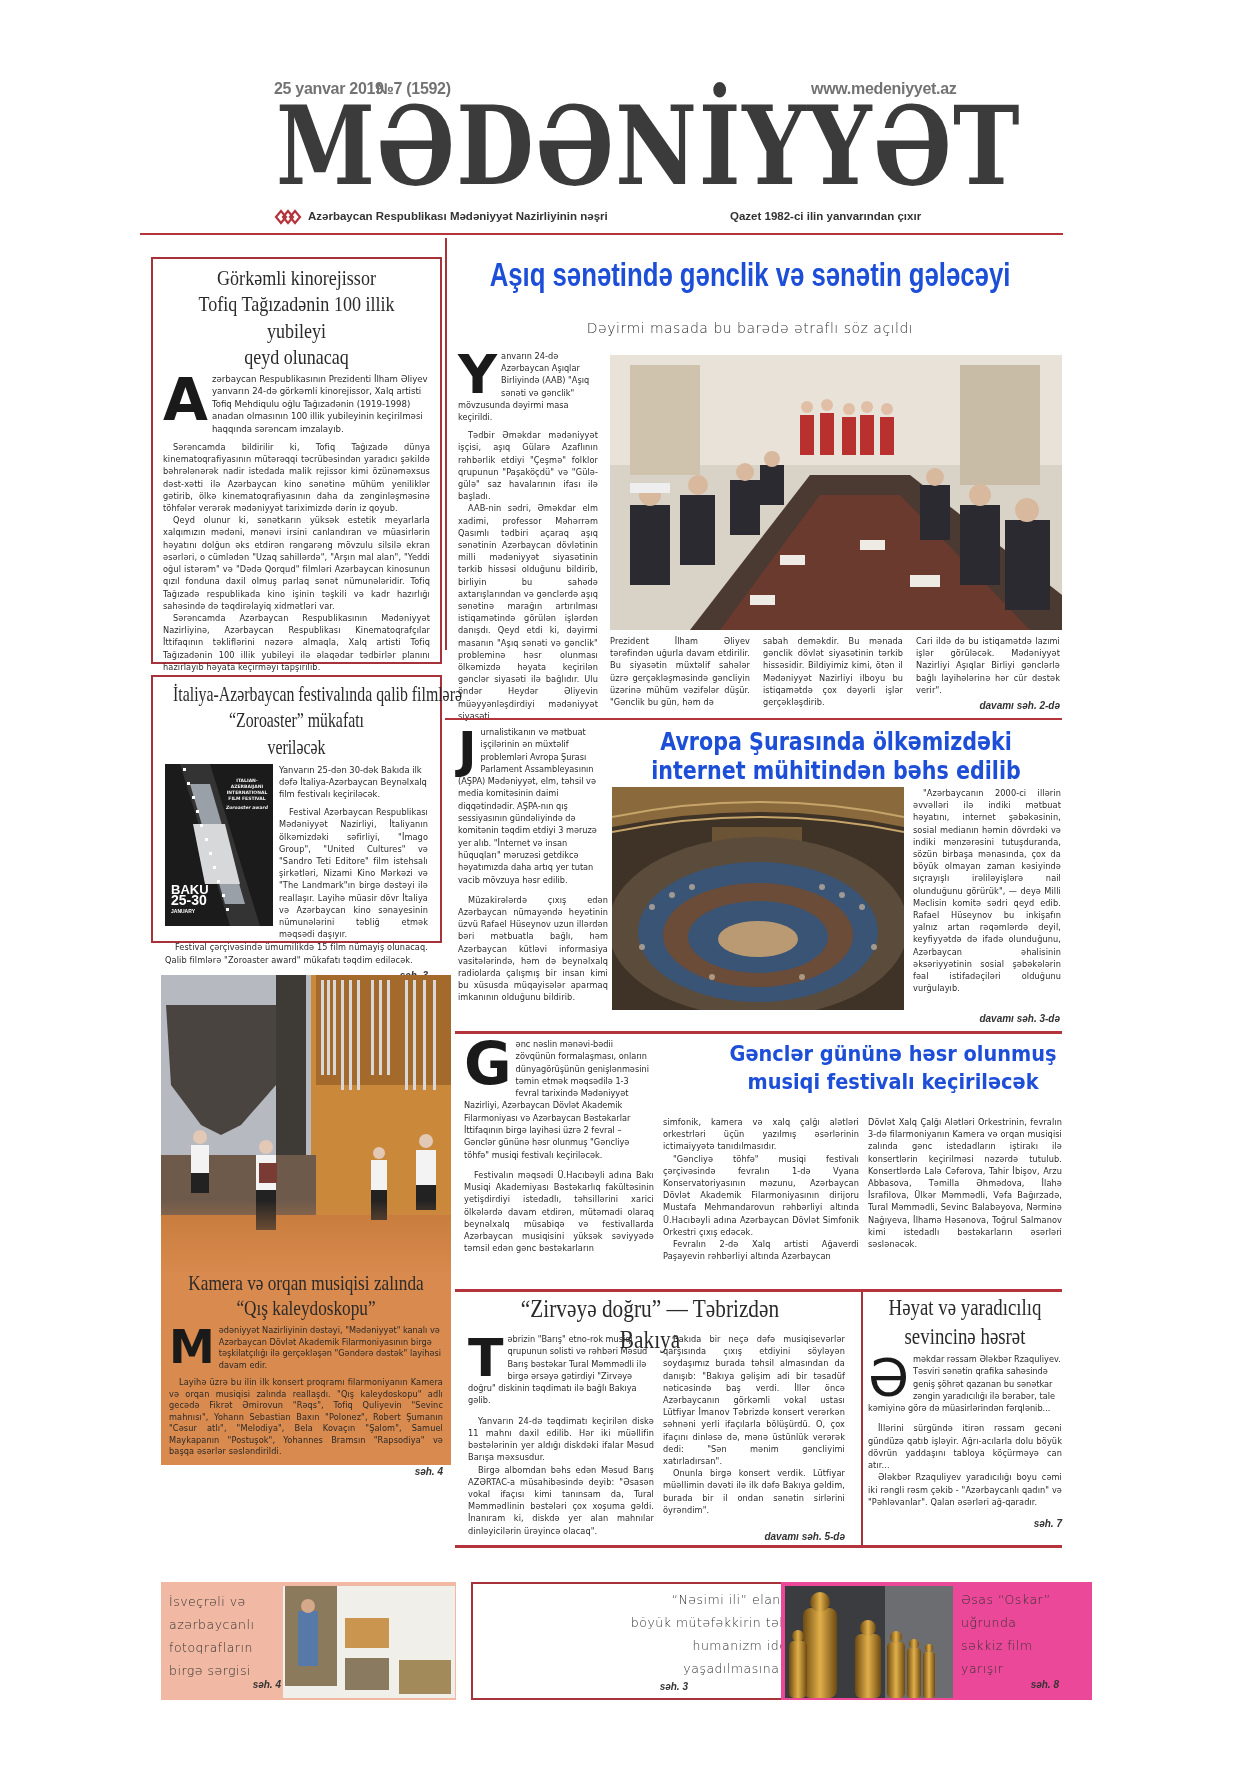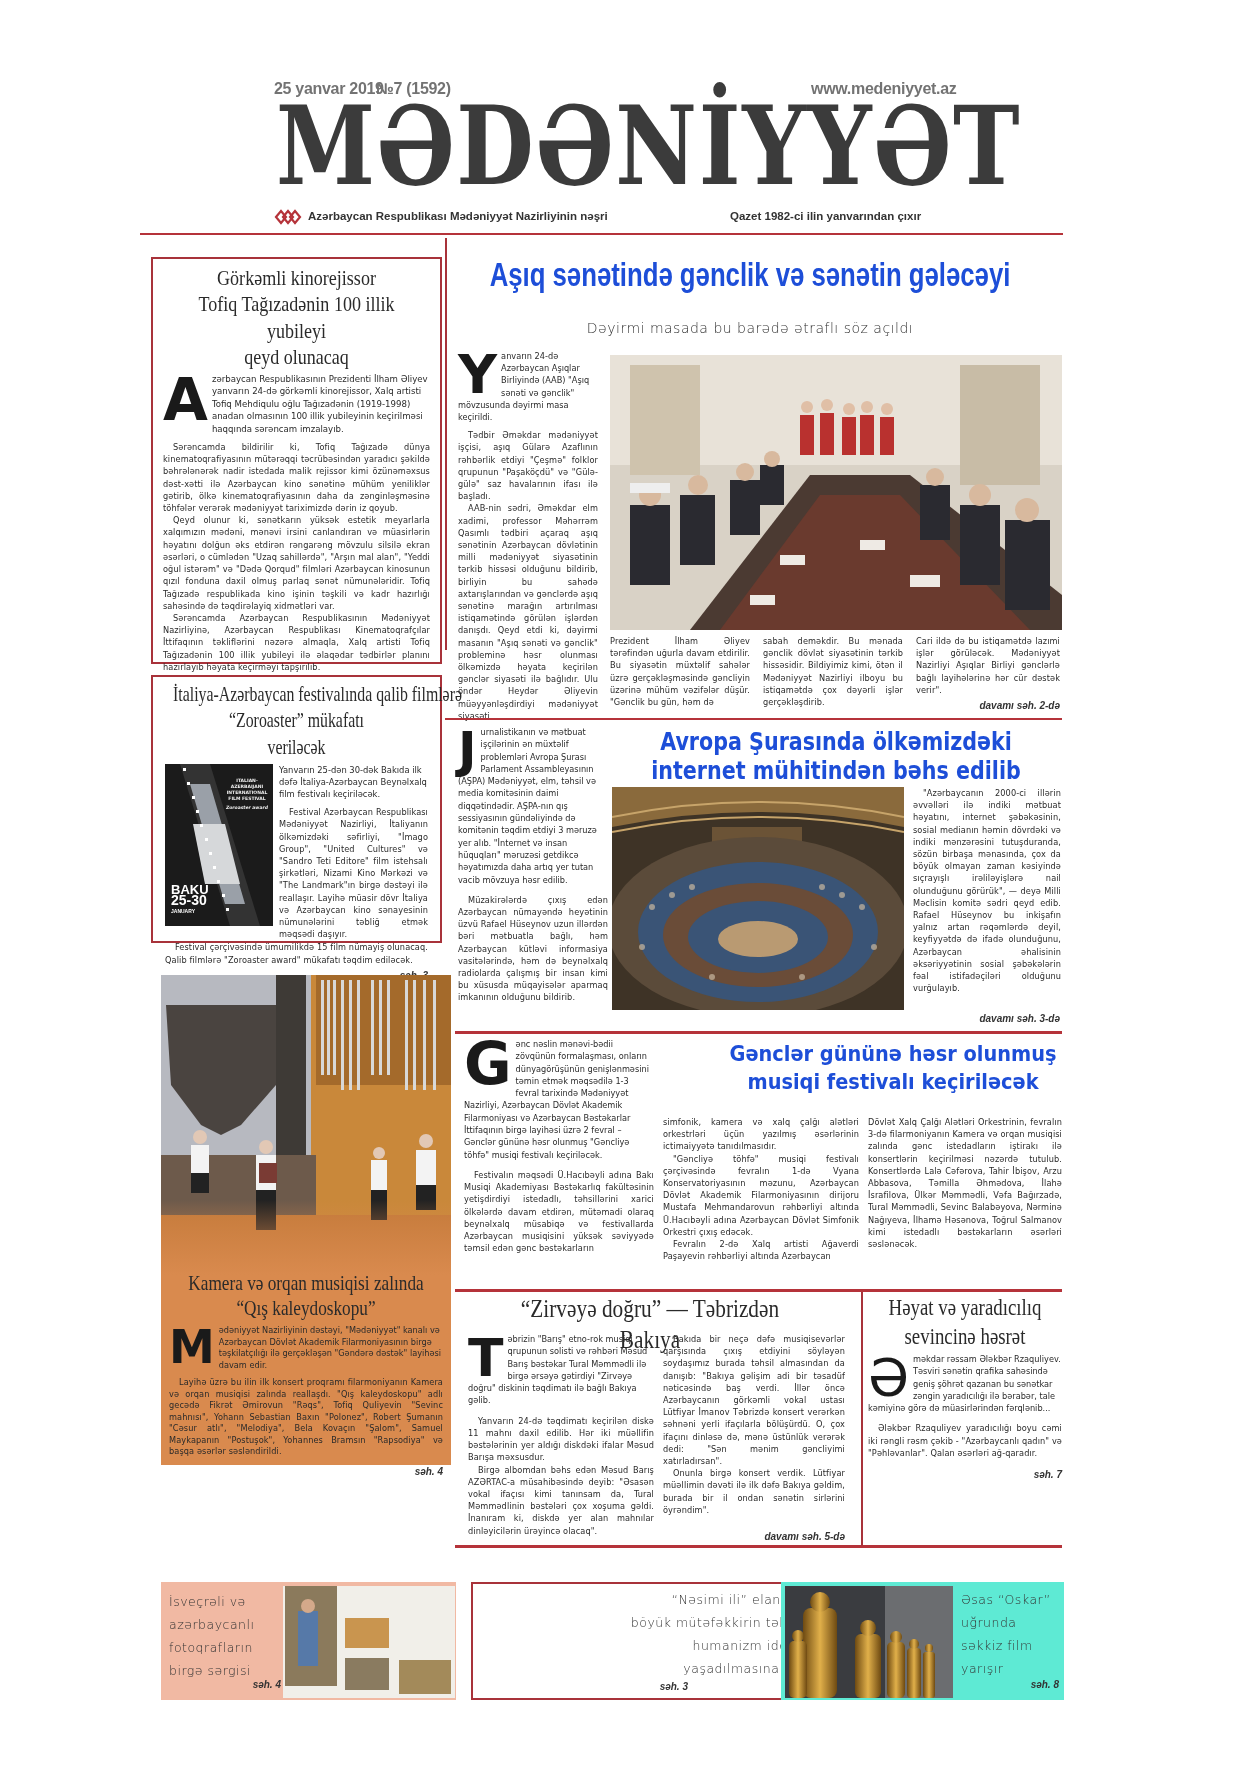--- a/index.html
+++ b/index.html
@@ -341,20 +341,21 @@
 <div class="abs" style="left:868px;top:1293px;width:194px;">
   <div class="serif-head" style="font-size:23px;line-height:29px;">
     <div>Həyat və yaradıcılıq</div>
     <div>sevincinə həsrət</div>
   </div>
   <div class="lead" style="font-size:8.2px;line-height:12.3px;margin-top:2px;">
     <span class="drop" style="font-size:52px;line-height:46px;font-weight:normal;">Ə</span>
     <span>məkdar rəssam Ələkbər Rzaquliyev. Təsviri sənətin qrafika sahəsində geniş şöhrət qazanan bu sənətkar zəngin yaradıcılığı ilə bərabər, tale kəmiyinə görə də müasirlərindən fərqlənib...</span>
   </div>
   <div class="body" style="clear:both;margin-top:8px;">
+    <p>İllərini sürgündə itirən rəssam gecəni gündüzə qatıb işləyir. Ağrı-acılarla dolu böyük dövrün yaddaşını tabloya köçürməyə can atır...</p>
     <p>Ələkbər Rzaquliyev yaradıcılığı boyu cəmi iki rəngli rəsm çəkib - "Azərbaycanlı qadın" və "Pəhləvanlar". Qalan əsərləri ağ-qaradır.</p>
   </div>
   <div class="pageref" style="margin-top:10px;">səh. 7</div>
 </div>
 
 <div class="abs" style="left:161px;top:1582px;width:295px;height:118px;background:#f1b9a3;">
   <div class="abs deco" style="left:8px;top:8px;font-size:12.5px;line-height:23px;">
     <div>İsveçrəli və</div>
     <div>azərbaycanlı</div>
     <div>fotoqrafların</div>
@@ -377,21 +378,21 @@
 <div class="abs box" style="left:471px;top:1582px;width:377px;height:118px;">
   <div class="deco" style="text-align:right;font-size:12.5px;line-height:23px;padding-top:4px;">
     <div>“Nəsimi ili” elan olunması</div>
     <div>böyük mütəfəkkirin təbliğ etdiyi</div>
     <div>humanizm ideyalarının</div>
     <div>yaşadılmasına çağırışdır</div>
   </div>
   <div class="abs pageref" style="left:0;top:97px;width:215px;">səh. 3</div>
 </div>
 
-<div class="abs" style="left:781px;top:1582px;width:283px;height:118px;background:#5eead4;">
+<div class="abs" style="left:781px;top:1582px;width:311px;height:118px;background:#ec4899;">
   <div class="abs photo" style="left:4px;top:4px;width:168px;height:112px;">
     <svg width="168" height="112" viewBox="0 0 168 112">
       <defs>
           <linearGradient id="gold" x1="0" y1="0" x2="1" y2="0">
             <stop offset="0" stop-color="#6e4a12"></stop>
             <stop offset="0.5" stop-color="#e1b04a"></stop>
             <stop offset="1" stop-color="#6e4a12"></stop>
           </linearGradient>
         </defs>
       <rect width="168" height="112" fill="#3a3c40"></rect>

